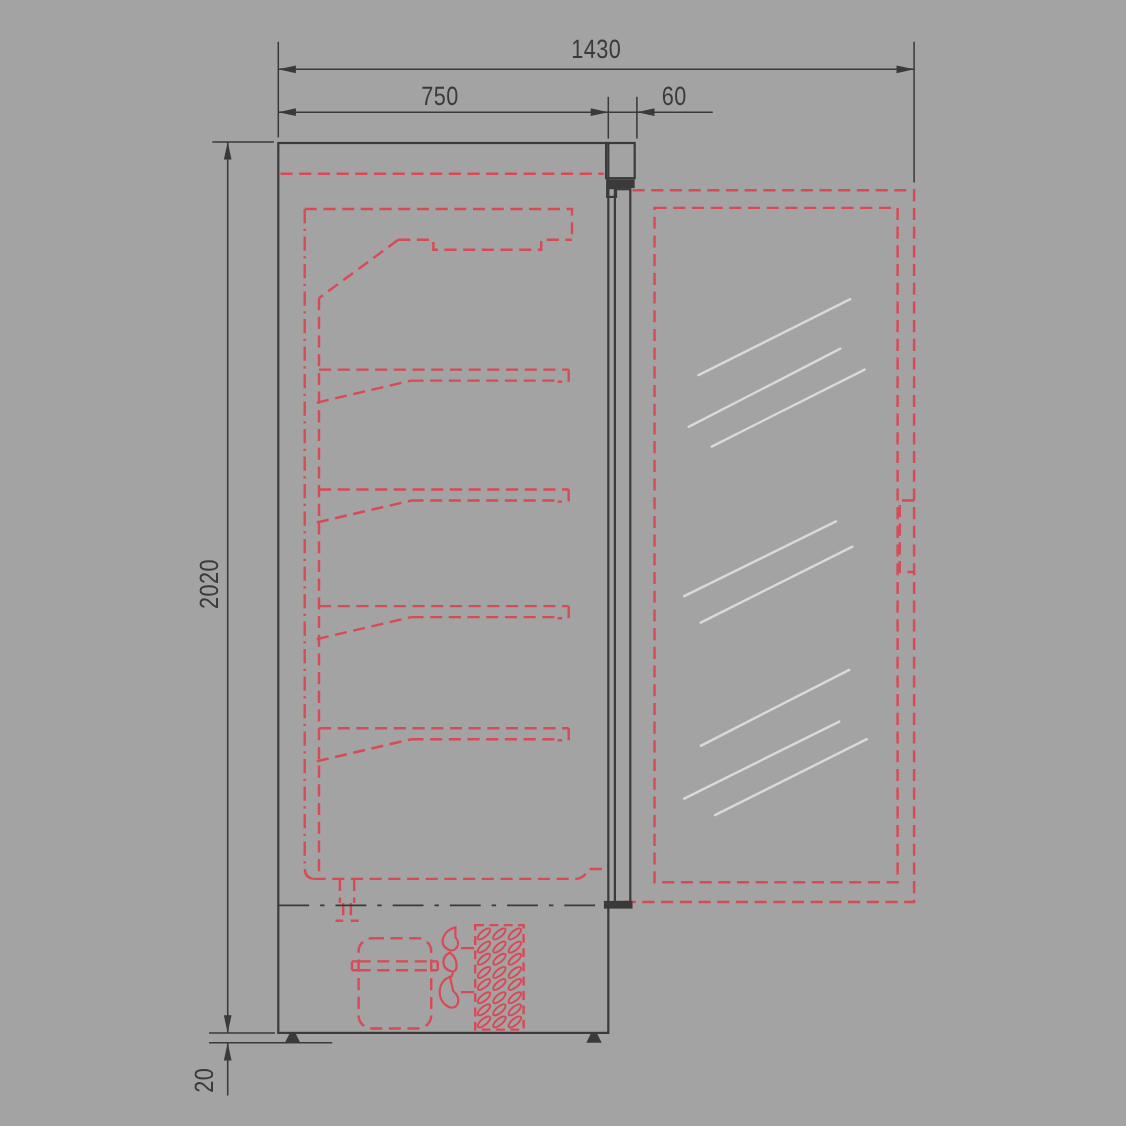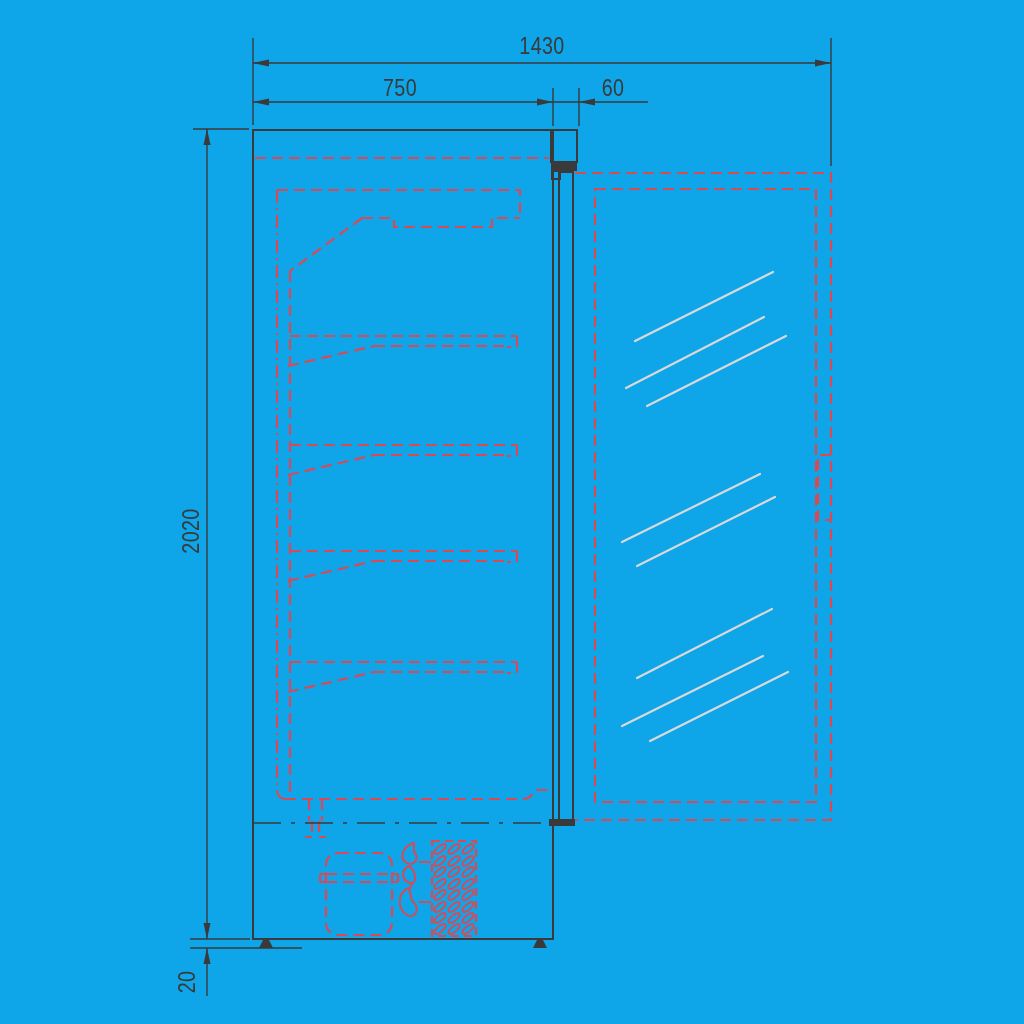--- a/index.html
+++ b/index.html
@@ -1,19 +1,19 @@
 <!DOCTYPE html>
 <html><head>
 <meta charset="utf-8">
 <style>
   html,body{margin:0;padding:0;background:#ffffff;}
   .stage{
     position:relative;
     width:1024px;height:1024px;
-    background:#0ea5e9;
+    background:#a3a3a3;
     font-family:"Liberation Sans", sans-serif;
     overflow:hidden;
   }
   .stage svg{position:absolute;left:0;top:0;}
   .dim{
     position:absolute;
     color:#3a3a3a;
     font-size:24px;
     letter-spacing:0.5px;
     white-space:nowrap;

